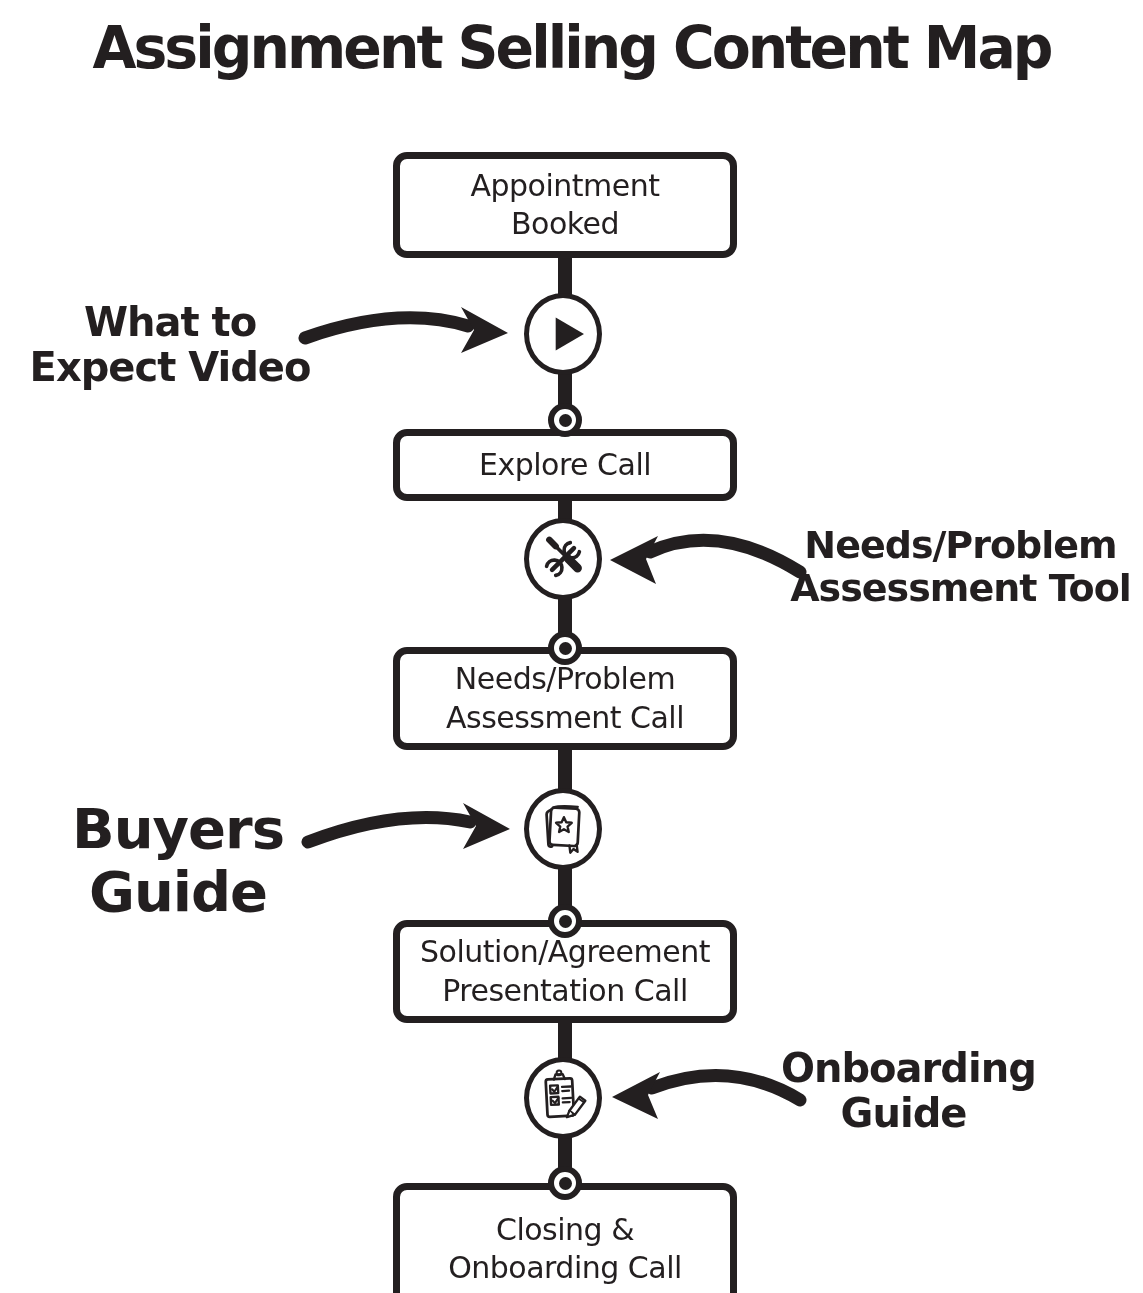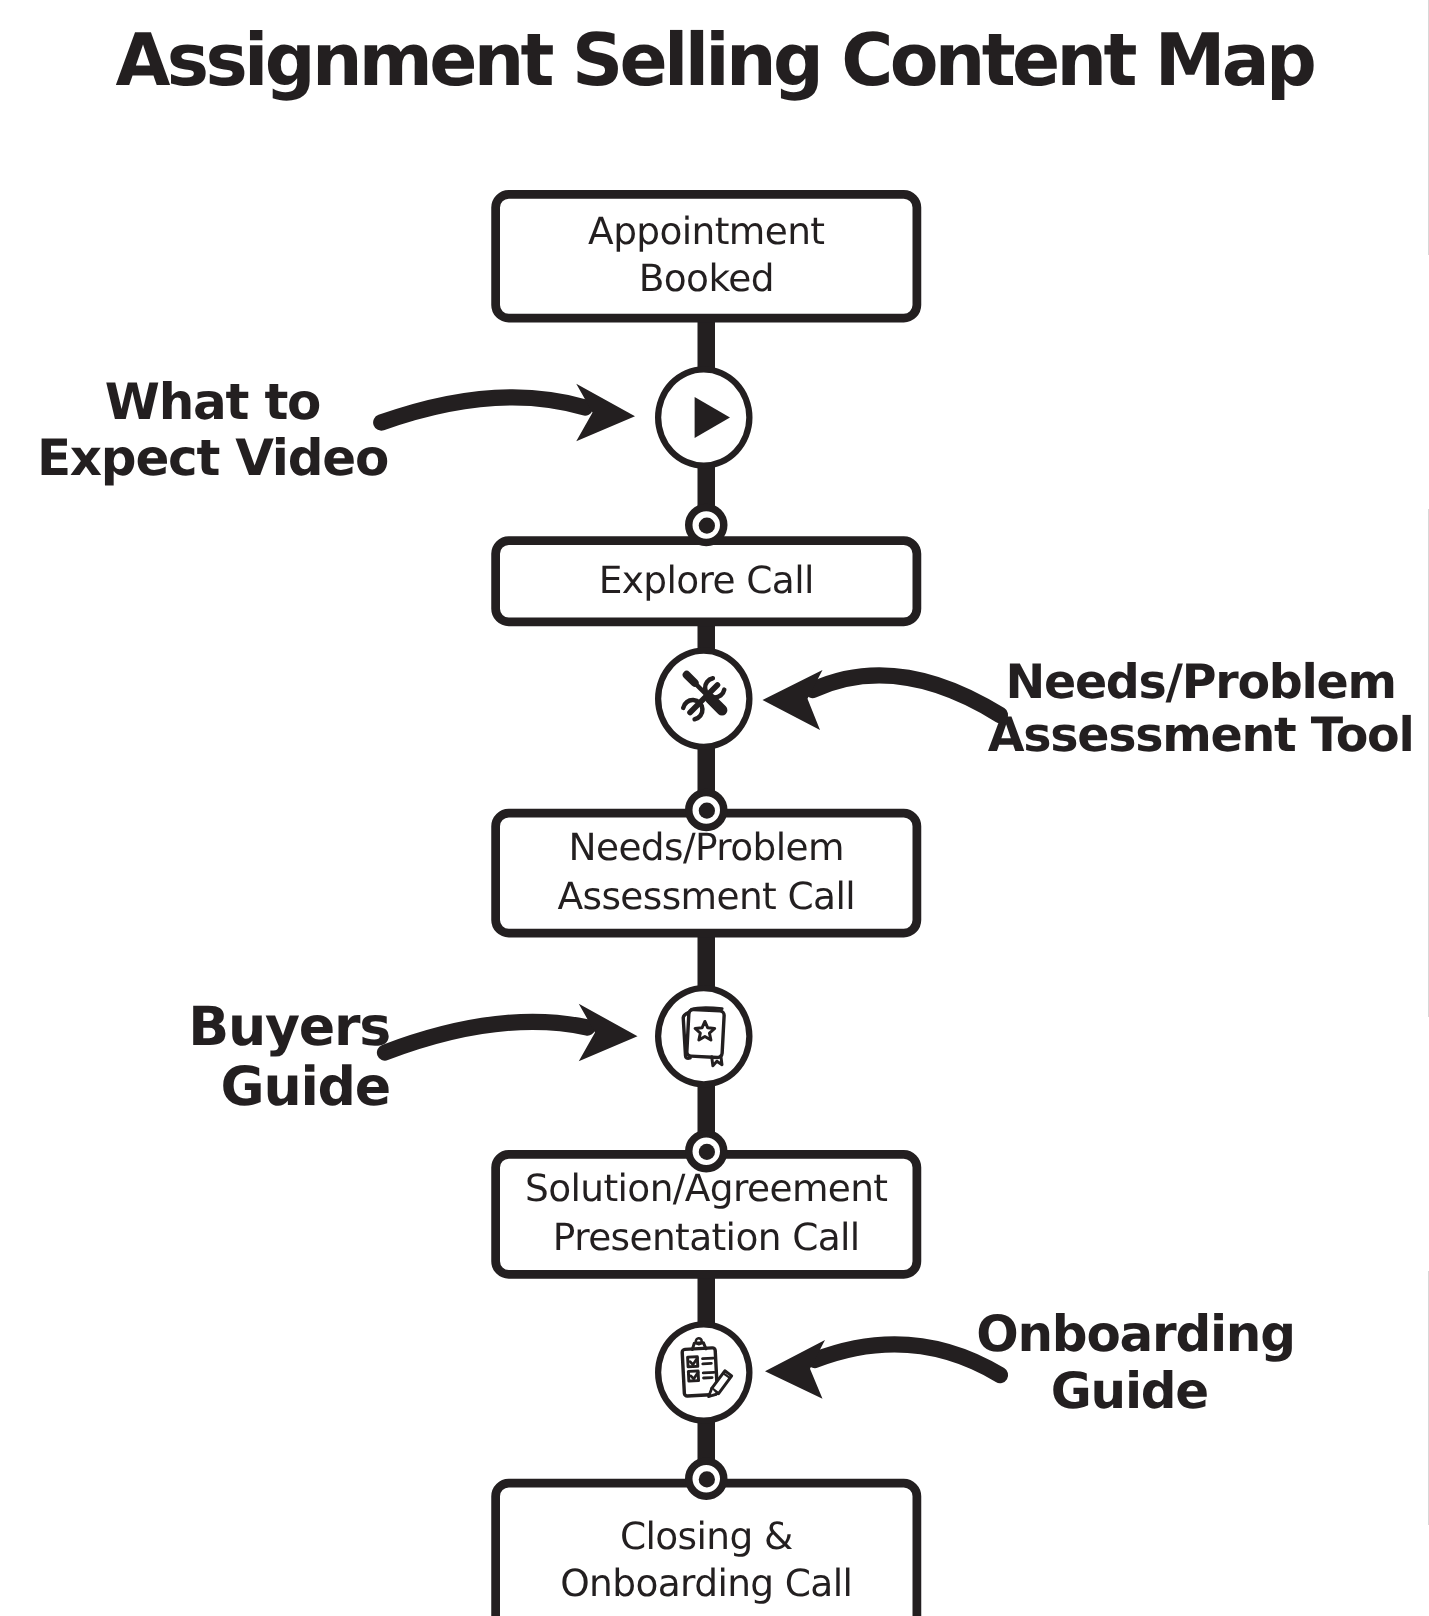--- a/index.html
+++ b/index.html
@@ -47,21 +47,21 @@
   }
   .circle-play { top: 293px; } .circle-tools { top: 518px; }
   .circle-book { top: 788px; } .circle-clipboard { top: 1057px; }
   .icon-circle svg { width: 62px; height: 62px; display: block; }
   .note {
     position: absolute; text-align: center; font-weight: bold; font-size: 40px;
     line-height: 1.12; letter-spacing: -1px; white-space: pre-line; z-index: 2;
   }
   .note-what-to-expect { left: 10px;  top: 300px;  width: 320px; }
   .note-needs-tool     { left: 778px; top: 524px;  width: 365px; font-size: 38px; }
-  .note-buyers-guide   { left: 12px;  top: 798px;  width: 300px; font-size: 43px; text-align: right; }
+  .note-buyers-guide   { left: 28px;  top: 798px;  width: 300px; font-size: 56px; }
   .note-onboarding     { left: 781px; top: 1046px; width: 245px; }
   .arrows {
     position: absolute; left: 0; top: 0; width: 1143px; height: 1293px;
     z-index: 2; pointer-events: none;
   }
   .arrows path { stroke: var(--ink); stroke-width: 13px; fill: none; stroke-linecap: round; }
   .arrows polygon { fill: var(--ink); }
   .glyph { stroke: currentColor; fill: none; stroke-linecap: round; stroke-linejoin: round; }
 </style>
 </head>

